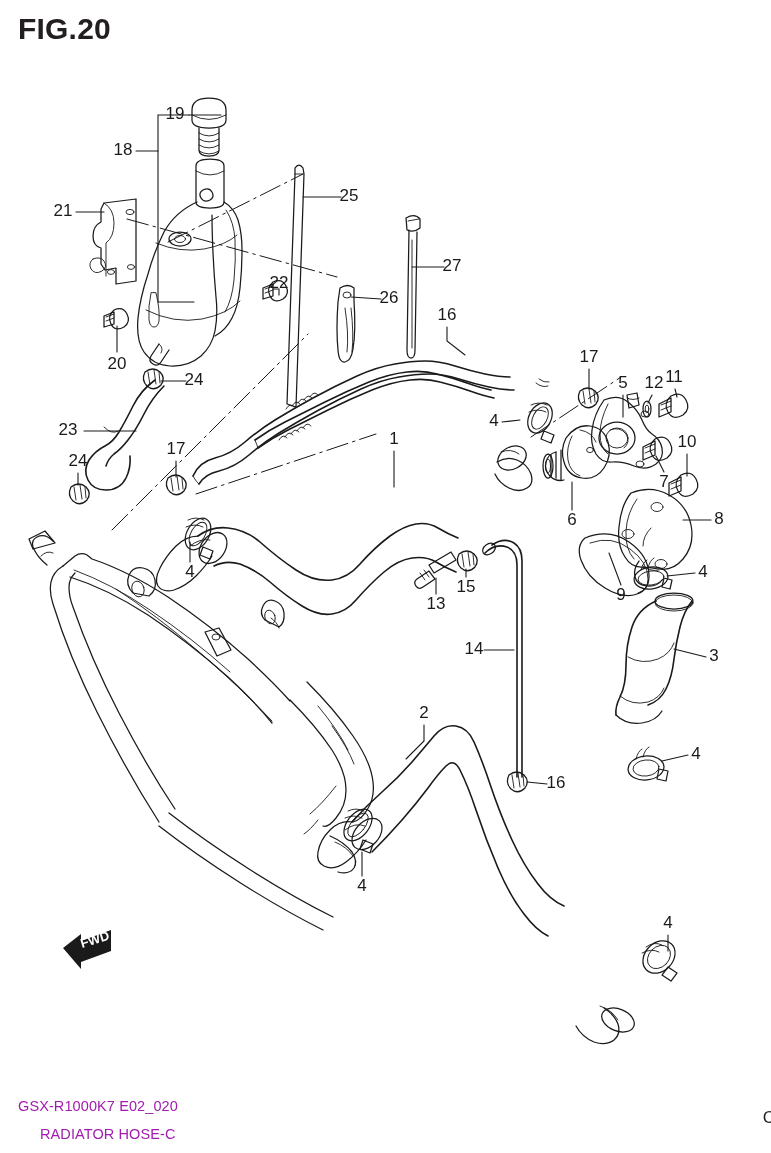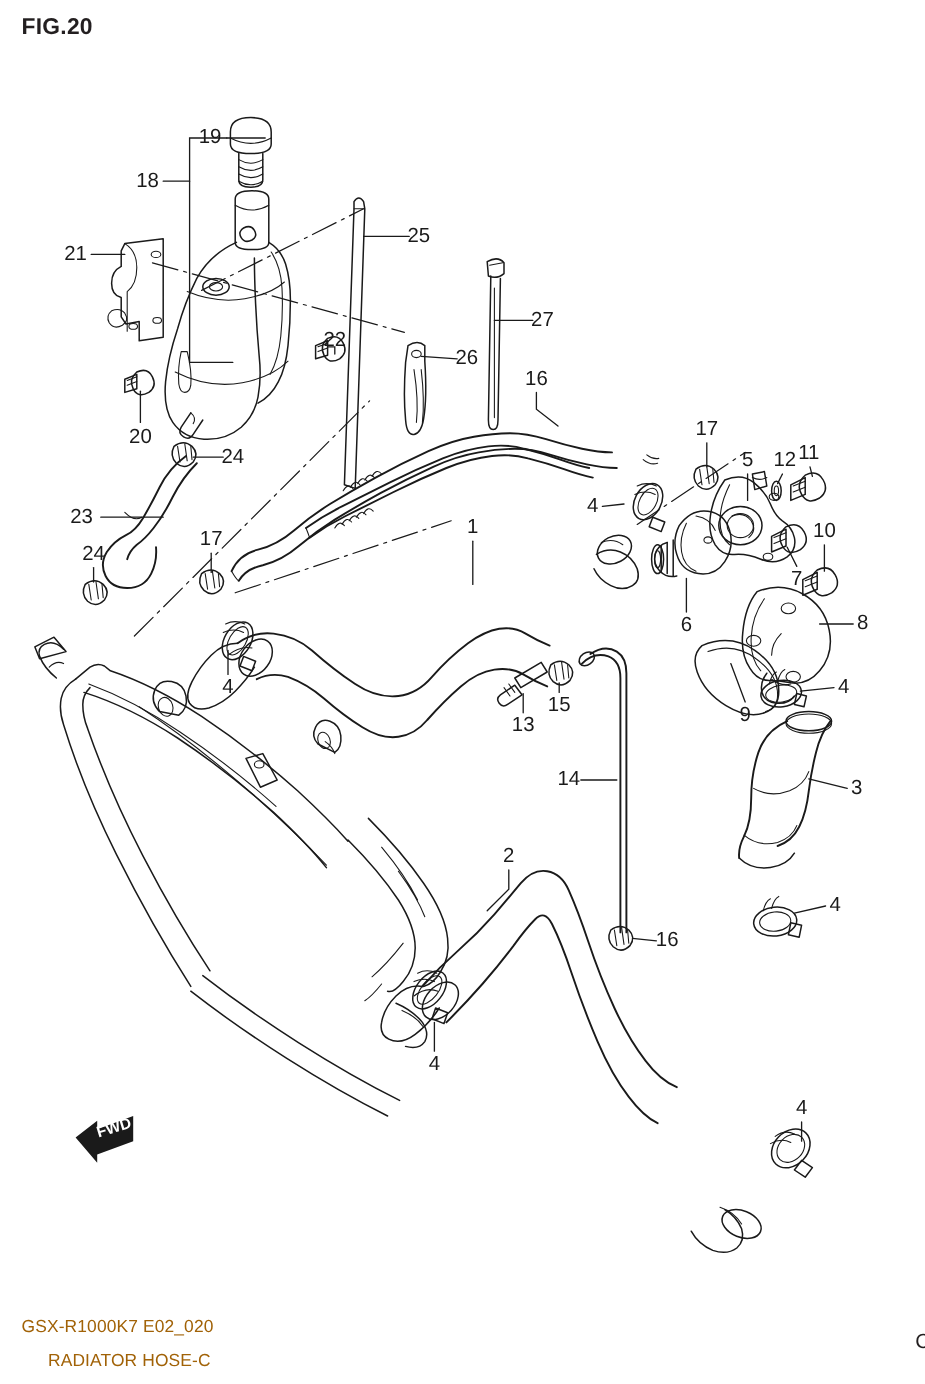--- a/index.html
+++ b/index.html
@@ -7,26 +7,26 @@
   body{
     width:771px;height:1153px;position:relative;overflow:hidden;
     font-family:"Liberation Sans","DejaVu Sans",sans-serif;
     color:#1a1a1a;
     -webkit-font-smoothing:antialiased;
   }
   #page{position:absolute;inset:0;width:771px;height:1153px;}
 
   .fig-title{
     position:absolute;left:18px;top:12px;
-    font-size:19px;font-weight:bold;letter-spacing:.2px;
+    font-size:30px;font-weight:bold;letter-spacing:.2px;
     color:#231f20;
   }
 
   .footer{
-    position:absolute;left:18px;font-size:14.5px;color:#a16207;
+    position:absolute;left:18px;font-size:14.5px;color:#a21caf;
     letter-spacing:.1px;white-space:nowrap;
   }
   #footer-model{top:1098px;}
   #footer-name{top:1126px;margin-left:22px;}
   .edge-mark{
     position:absolute;right:-4px;top:1108px;
     font-size:17px;color:#231f20;
   }
 
   

